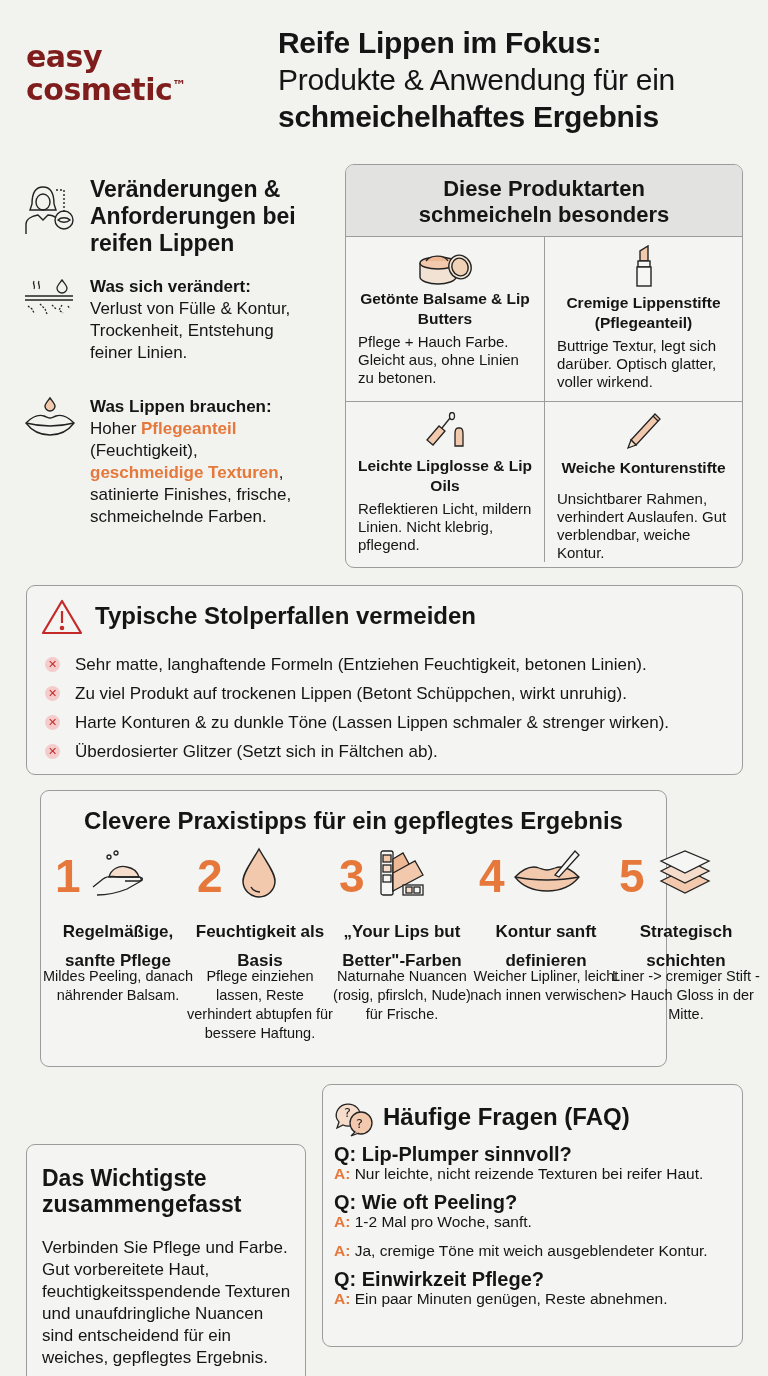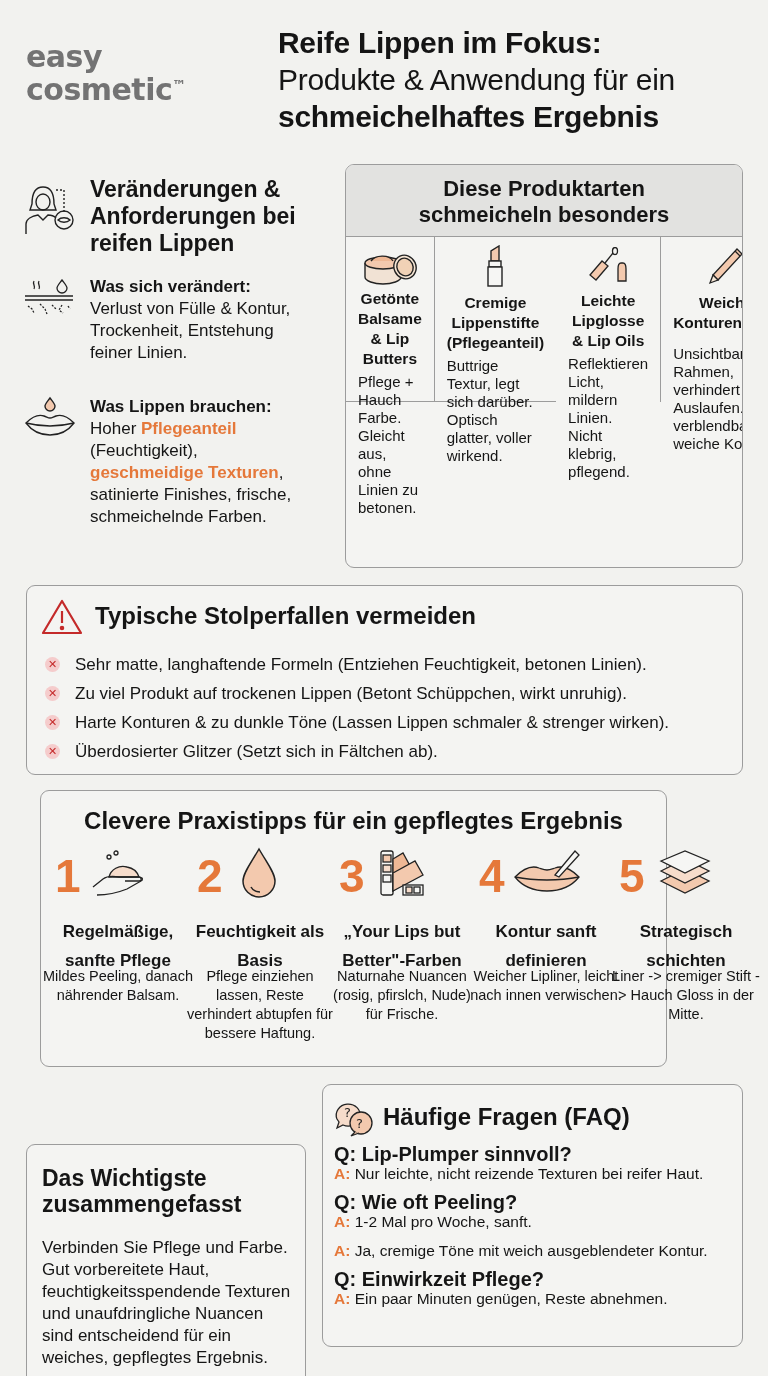--- a/index.html
+++ b/index.html
@@ -1,34 +1,34 @@
 <!DOCTYPE html>
 <html><head>
 <meta charset="utf-8">
 <style>
   *{box-sizing:border-box;margin:0;padding:0;}
   html,body{width:768px;height:1376px;background:#f2f2ef;font-family:"Liberation Sans","DejaVu Sans",sans-serif;color:#151515;overflow:hidden;}
   .abs{position:absolute;}
-  .brand{left:26px;top:40px;font-family:"DejaVu Sans",sans-serif;font-weight:bold;font-size:30px;line-height:33px;color:#737373;letter-spacing:-0.5px;}
+  .brand{left:26px;top:40px;font-family:"DejaVu Sans",sans-serif;font-weight:bold;font-size:30px;line-height:33px;color:#7f1d1d;letter-spacing:-0.5px;}
   .brand sup{font-size:14px;font-weight:bold;vertical-align:top;position:relative;top:-4px;}
   .title{left:278px;top:24px;font-size:30px;line-height:37px;letter-spacing:-0.3px;}
   .title .b{font-weight:bold;display:block;}
   .title .n{font-weight:normal;display:block;}
   .card{position:absolute;border:1.5px solid #9c9c9c;border-radius:9px;background:#f4f4f2;}
   .orange{color:#e5783a;}
   .ico{position:absolute;}
   
   .lh{left:90px;top:176px;font-size:23px;line-height:27px;font-weight:bold;}
   .li1{left:90px;top:276px;font-size:17px;line-height:22px;}
   .li2{left:90px;top:396px;font-size:17px;line-height:22px;}
   .li1 b,.li2 b{font-weight:bold;}
   
   .prod{left:345px;top:164px;width:398px;height:404px;overflow:hidden;}
   .prod-head{height:72px;background:#e2e2e0;border-bottom:1.5px solid #9c9c9c;text-align:center;font-weight:bold;font-size:22px;line-height:26px;padding-top:11px;}
-  .prod-grid{display:grid;grid-template-columns:1fr 1fr 1fr 1fr;grid-template-rows:165px 1fr;height:274px;}
+  .prod-grid{display:grid;grid-template-columns:1fr 1fr;grid-template-rows:165px 1fr;height:274px;}
   .cell{position:relative;padding:0 12px;}
   .cell.r{border-left:1.5px solid #9c9c9c;}
   .cell.t{border-bottom:1.5px solid #9c9c9c;}
   .cell .ph{text-align:center;font-weight:bold;font-size:15.5px;line-height:20px;}
   .cell .pt{font-size:15px;line-height:18px;margin-top:4px;}
   
   .pit{left:26px;top:585px;width:717px;height:190px;}
   .pit-h{position:absolute;left:68px;top:16px;font-size:24px;font-weight:bold;}
   .pit ul{list-style:none;position:absolute;left:18px;top:64px;}
   .pit li{font-size:17px;line-height:29px;display:flex;align-items:center;}

